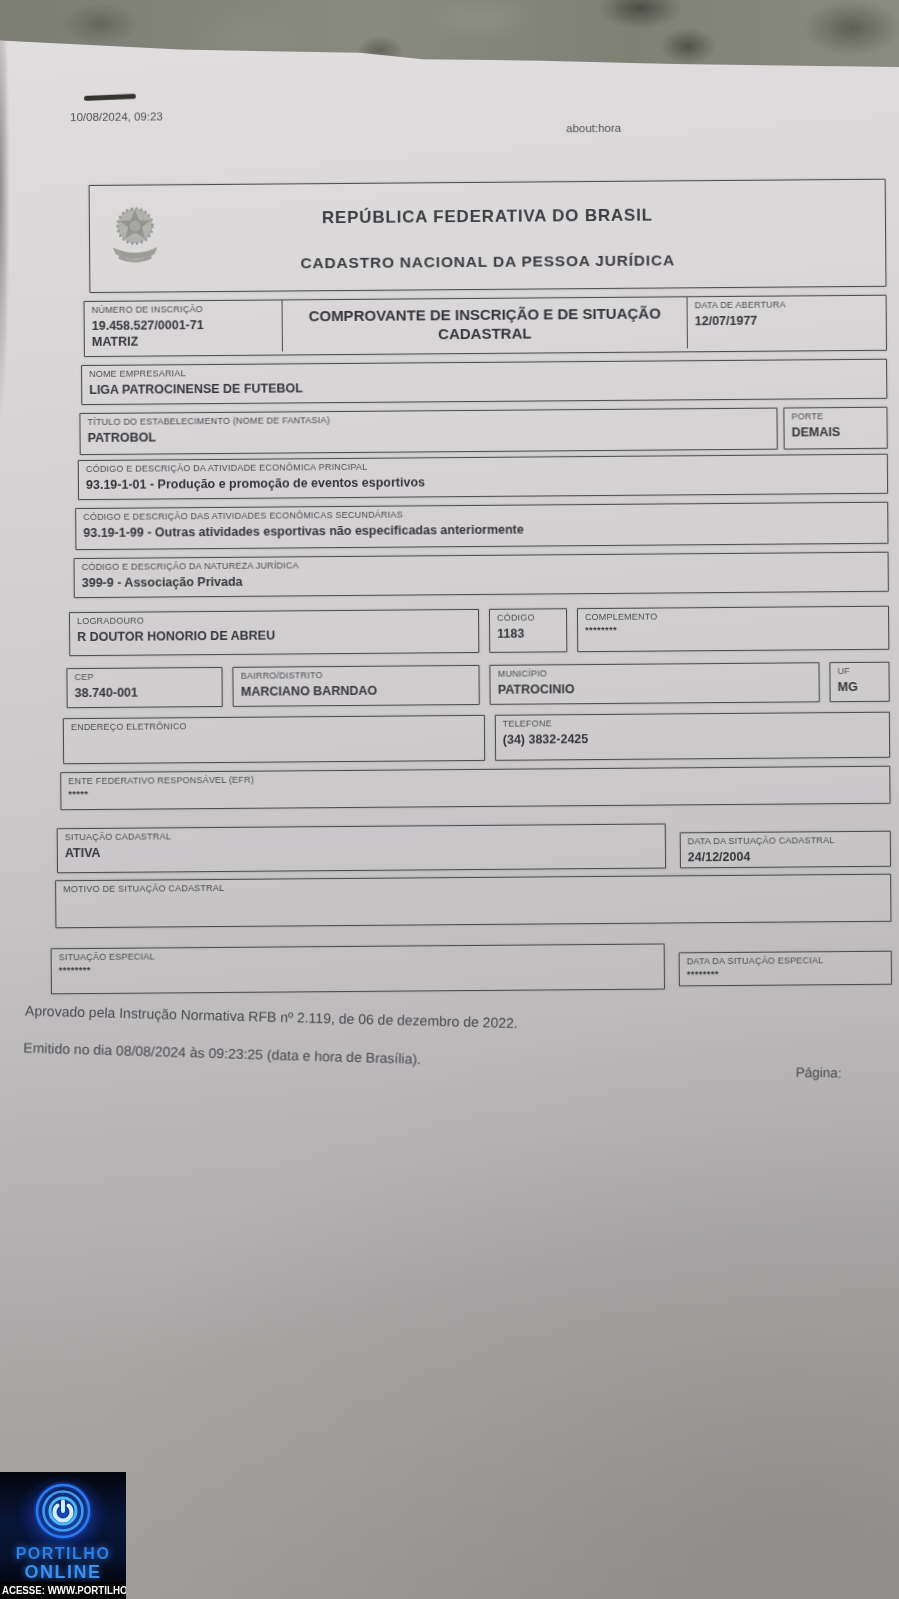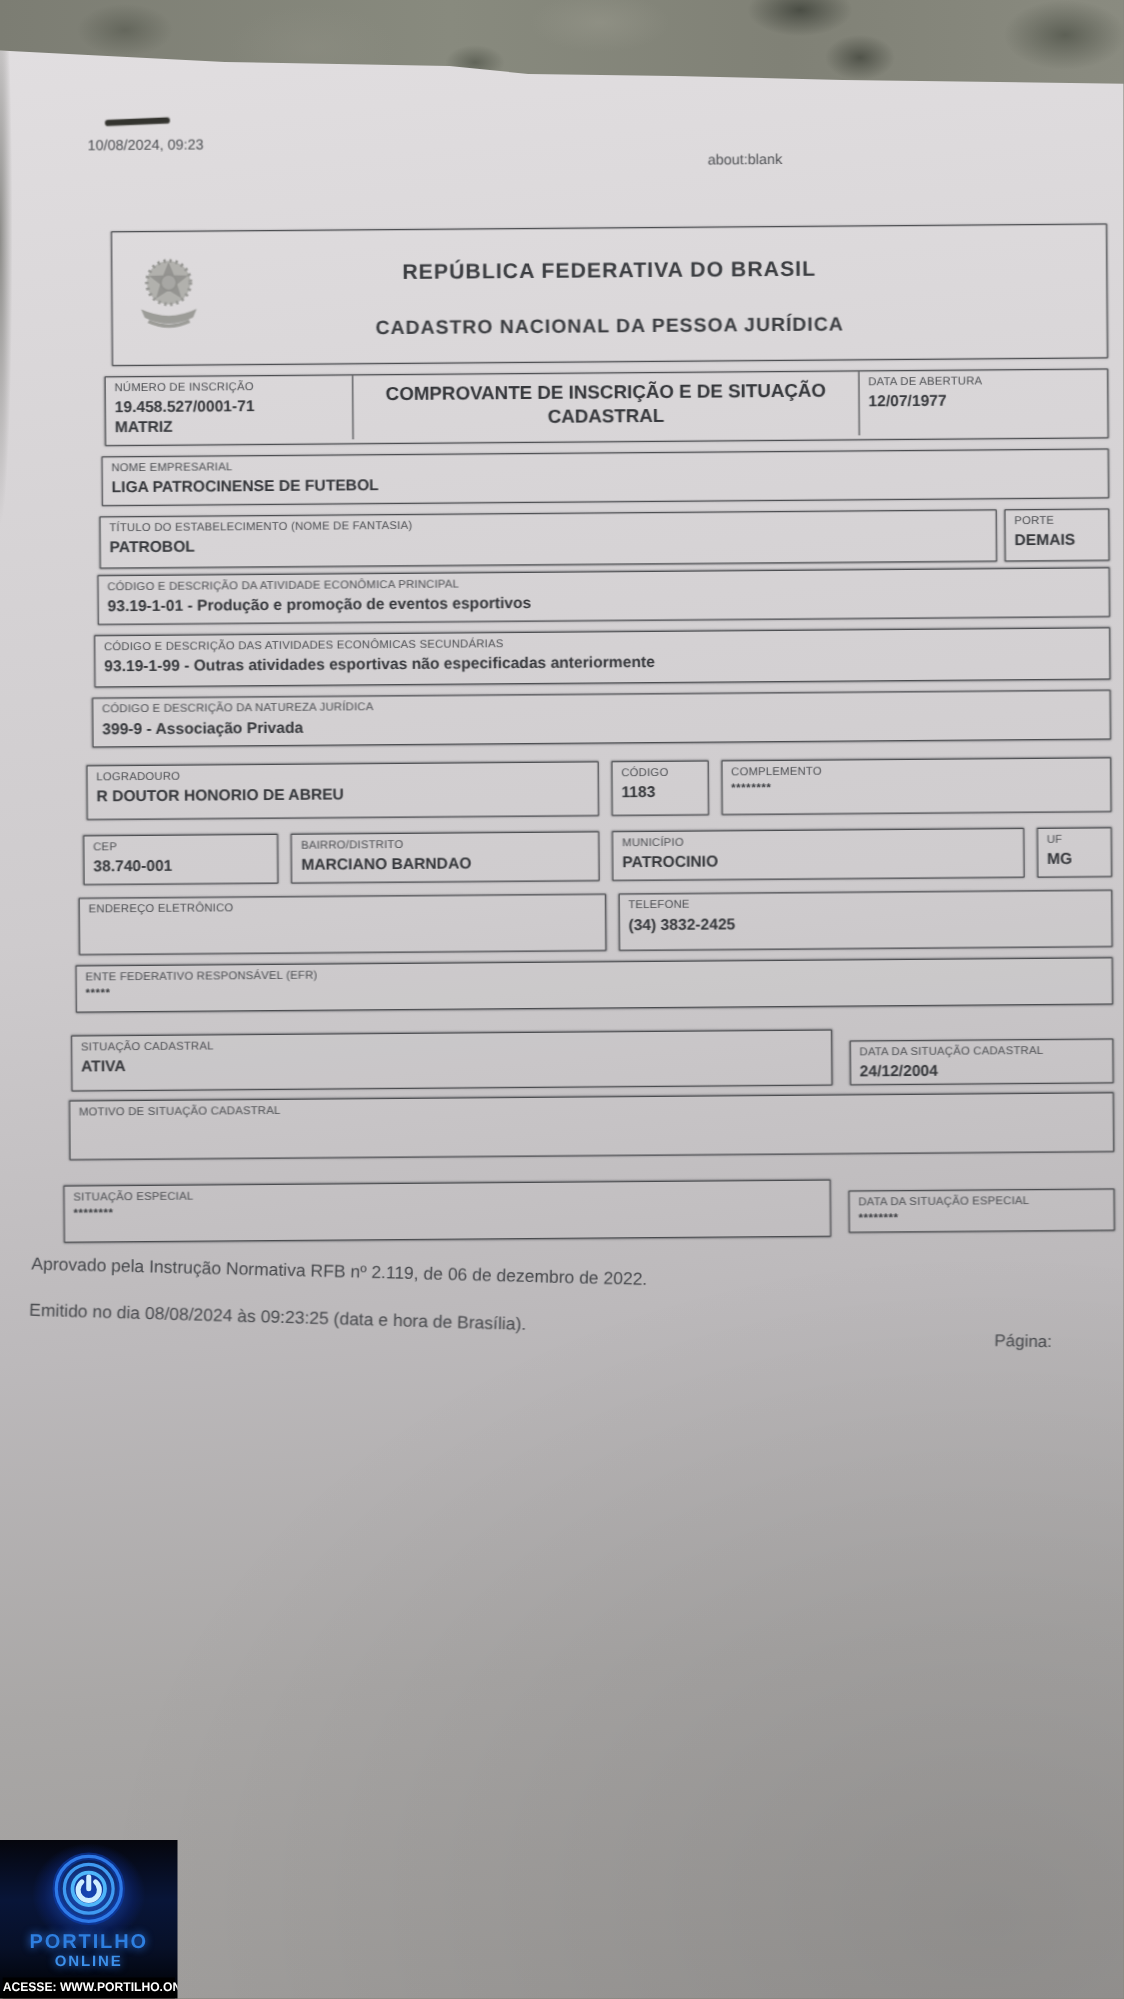--- a/index.html
+++ b/index.html
@@ -73,62 +73,62 @@
   .c-abre { width:198px; }
 
   .h56 { min-height:56px; } .h40 { min-height:40px; } .h42 { min-height:42px; }
   .h44 { min-height:44px; } .h46 { min-height:46px; } .h38 { min-height:38px; } .h48 { min-height:48px; }
 
   .mt8 { margin-top:8px; } .mt5 { margin-top:5px; } .mt14 { margin-top:14px; }
   .mt12 { margin-top:12px; } .mt10 { margin-top:10px; } .mt18 { margin-top:18px; }
   .mt7 { margin-top:7px; } .mt20 { margin-top:20px; }
 
   .w-flex { flex:1; }
-  .w-porte { width:84px; }
+  .w-porte { width:104px; }
   .w-logr { flex-basis:50%; } .w-nro { flex-basis:9.5%; }
   .w-cep { flex-basis:19%; } .w-bairro { flex-basis:30%; } .w-uf { width:60px; flex-shrink:0; }
   .w-end { flex-basis:51%; }
   .w-sit { flex-basis:73%; }
   .w-data { flex:1; align-self:flex-start; min-height:34px; margin-top:9px; }
 
   
   .foot { position:absolute; font-size:14px; color:#45474b; white-space:nowrap; }
   .foot1 { left:-70px; top:897px; transform:rotate(1.9deg); transform-origin:0 50%; }
   .foot2 { left:-72px; top:934px; transform:rotate(2.1deg); transform-origin:0 50%; }
   .footp { left:700px; top:966px; transform:rotate(1.5deg); font-size:13.5px; }
 
   
   .logo {
-    position:absolute; left:0; top:1472px; width:142px; height:127px; z-index:5;
+    position:absolute; left:0; top:1472px; width:126px; height:127px; z-index:5;
     background-image:
       radial-gradient(58px 52px at 50% 34%, rgba(35,100,230,0.85), rgba(12,40,130,0.35) 62%, transparent 78%),
       linear-gradient(180deg,#05060d 0%, #081538 38%, #071028 68%, #000 100%);
     overflow:hidden; text-align:center;
   }
   .logo svg.pwr { display:block; margin:6px auto 0 auto; }
   .logo .l1 { font-size:16px; font-weight:800; letter-spacing:1.5px; color:#2e7fe0;
               text-shadow:0 0 7px rgba(50,130,255,.95); line-height:1.05; }
-  .logo .l2 { font-size:12px; font-weight:800; letter-spacing:1.5px; color:#3c90ea;
+  .logo .l2 { font-size:18px; font-weight:800; letter-spacing:1.5px; color:#3c90ea;
               text-shadow:0 0 7px rgba(50,130,255,.95); line-height:1.1; }
   .logo .banner { position:absolute; left:0; bottom:0; width:100%; height:17px; background:#000;
               color:#fff; font-size:10px; font-weight:800; line-height:17px;
               transform:scaleX(.97); transform-origin:center; white-space:nowrap; }
 </style>
 </head>
 <body>
 
 <div class="photo">
   <div class="paper"></div>
 
   <div class="doc">
 
     <div class="browser-line">
       <div class="fold-mark"></div>
       <span class="stamp-time">10/08/2024, 09:23</span>
-      <span class="stamp-url">about:blank</span>
+      <span class="stamp-url">about:hora</span>
     </div>
 
     <div class="sheet">
 
       <div class="box hdr" style="--d:0px">
         <svg class="arms" viewBox="0 0 60 84">
           <circle cx="30" cy="30" r="18" fill="#8e9088"></circle>
           <circle cx="30" cy="30" r="18" fill="none" stroke="#5f6159" stroke-width="3" stroke-dasharray="2 3"></circle>
           <polygon points="30,13 34.5,24 46,24.5 37,31.5 40.5,43 30,36.5 19.5,43 23,31.5 14,24.5 25.5,24" fill="#5a5c54"></polygon>
           <circle cx="30" cy="30" r="6.5" fill="#7d7f77"></circle>

